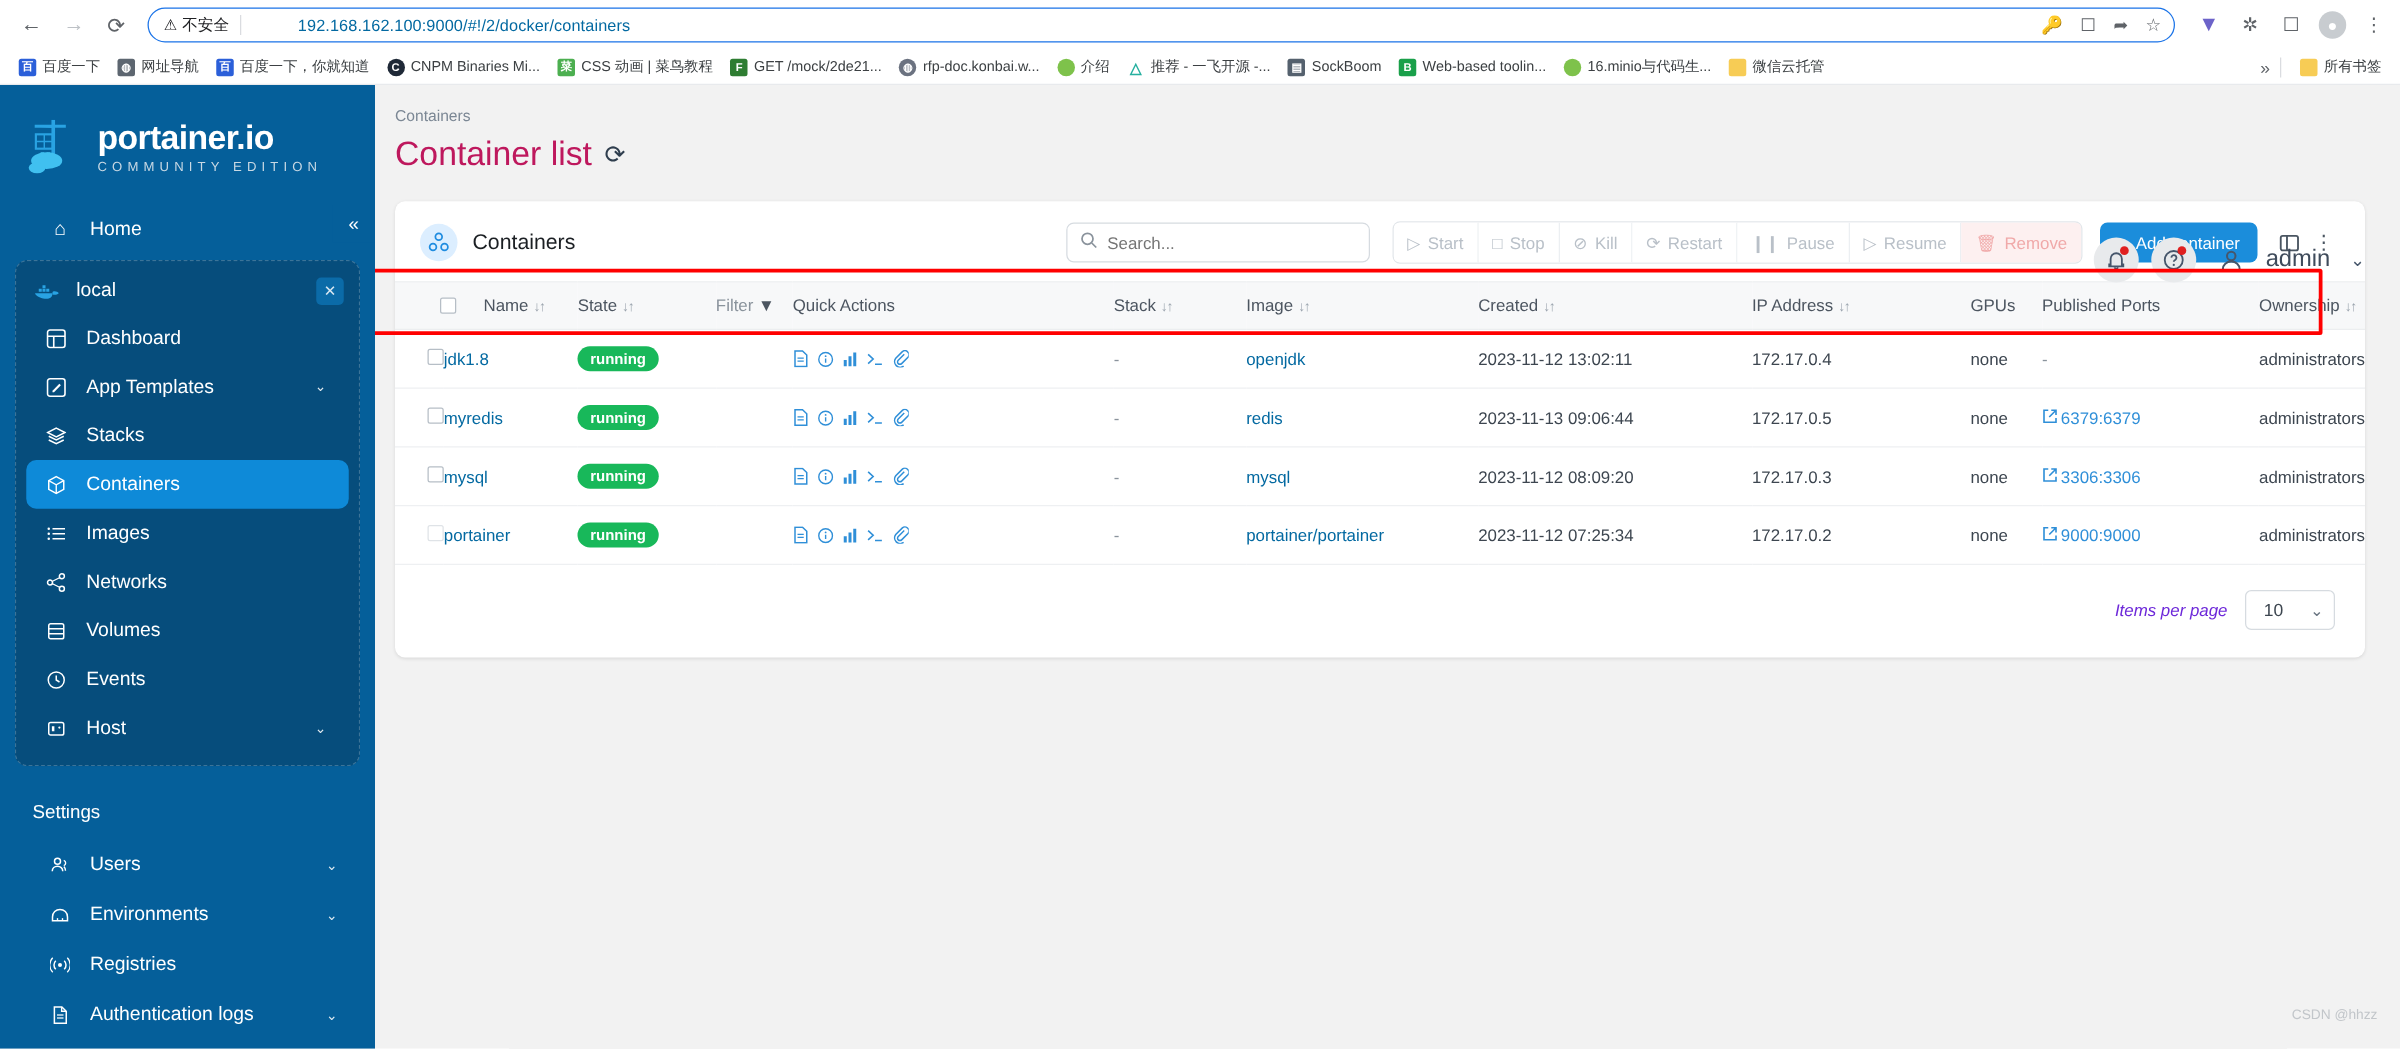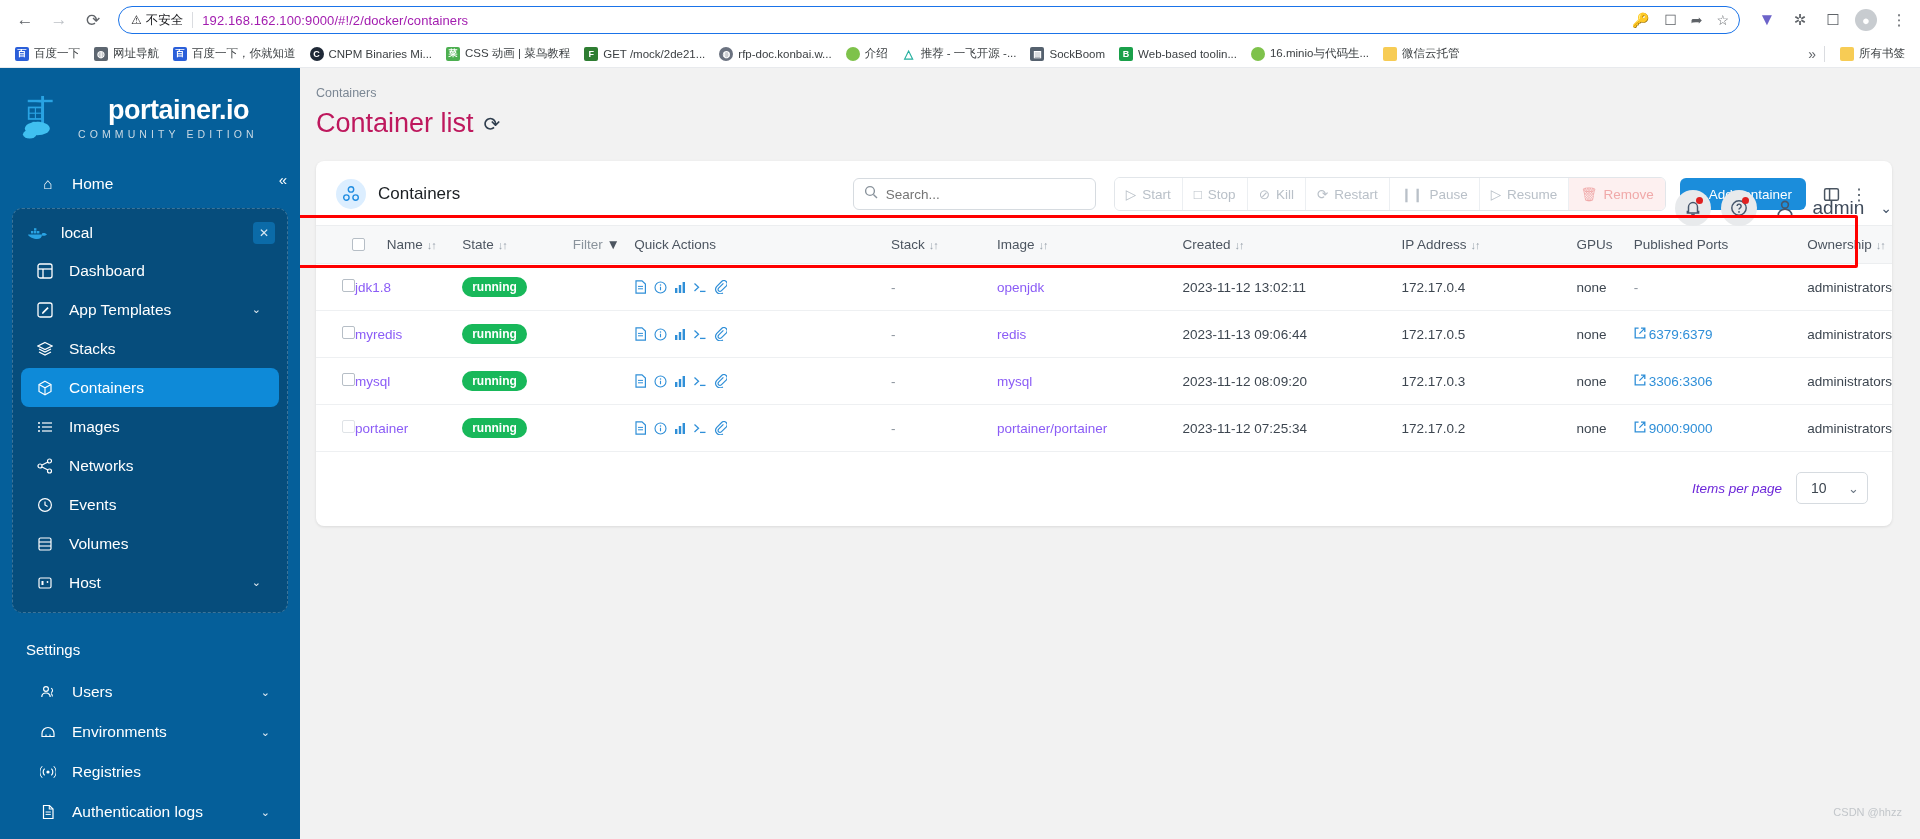--- a/index.html
+++ b/index.html
@@ -22,21 +22,21 @@
   }
   .nav-btn.disabled { color: #bdc1c6; }
   .omnibox {
     flex: 1; height: 28px; border: 1px solid #1a73e8; border-radius: 15px;
     display: flex; align-items: center; padding: 0 10px 0 12px; margin: 0 6px;
     background: #fff; position: relative;
   }
   .omni-warn { display: flex; align-items: center; gap: 4px; color: #202124; font-size: 12.5px; white-space: nowrap; }
   .omni-warn .tri { font-size: 12px; }
   .omni-sep { width: 1px; height: 16px; background: #dadce0; margin: 0 9px; }
-  .omni-url { font-size: 13px; color: #a21caf; flex: 1; letter-spacing: .1px; }
+  .omni-url { font-size: 13px; color: #0369a1; flex: 1; letter-spacing: .1px; margin-left: 36px; }
   .omni-icons { display: flex; align-items: center; gap: 14px; color: #5f6368; font-size: 14px; }
   .tb-icons { display: flex; align-items: center; gap: 11px; padding-left: 6px; color: #5f6368; }
   .tb-icons .ic { width: 22px; height: 22px; display: flex; align-items: center; justify-content: center; }
 
   .bm-bar {
     height: 28px; display: flex; align-items: center; padding: 0 8px;
     font-size: 11.5px; color: #3c4043; gap: 0px; border-bottom: 1px solid #e8eaed;
     overflow: hidden; white-space: nowrap;
   }
   .bm { display: flex; align-items: center; gap: 5px; padding: 2px 7px; border-radius: 4px; flex: none; }
@@ -49,21 +49,21 @@
   .app { display: flex; width: 1920px; height: 771px; background: #f2f2f2; }
 
   
   .sidebar {
     width: 300px; background: #055f9a; color: #fff; flex: none;
     display: flex; flex-direction: column; position: relative;
     padding-bottom: 10px;
   }
   .logo-row { display: flex; align-items: center; gap: 10px; padding: 26px 0 18px 22px; }
   .logo-mark { width: 46px; height: 48px; flex: none; }
-  .logo-text .l1 { font-size: 27px; font-weight: 600; letter-spacing: -0.5px; line-height: 1; margin-left: 30px; }
+  .logo-text .l1 { font-size: 27px; font-weight: 600; letter-spacing: -0.5px; line-height: 1; }
   .logo-text .l2 { font-size: 10.5px; letter-spacing: 4.1px; color: #c9d9e4; margin-top: 4px; }
   .collapse-btn {
     position: absolute; right: 0px; top: 96px; width: 34px; height: 30px;
     display: flex; align-items: center; justify-content: center;
     color: #fff; font-size: 15px; background: #055f9a;
   }
   .side-item {
     display: flex; align-items: center; gap: 14px; height: 40px;
     padding: 0 18px 0 26px; font-size: 15.5px; color: #fff; border-radius: 8px;
     margin: 0 12px; white-space: nowrap;
@@ -144,21 +144,21 @@
     background: #f7f8f9; font-size: 13.5px; color: #4c5560; font-weight: 400;
     text-align: left; padding: 11px 0 11px 0; border-top: 1px solid #eceef0; border-bottom: 1px solid #eceef0;
     white-space: nowrap;
   }
   th .sort { color: #9aa3ad; font-size: 11px; margin-left: 4px; letter-spacing: -1px; }
   tbody td {
     font-size: 13.5px; color: #3d4650; padding: 13px 0; border-bottom: 1px solid #eef0f2; white-space: nowrap;
   }
   .cb { width: 13px; height: 13px; border: 1px solid #b6bec6; border-radius: 2px; display: inline-block; background: #fff; }
   .cb.muted { border-color: #dfe3e7; }
-  .link { color: #8b5cf6; }
+  .link { color: #0369a1; }
   .badge-running {
     display: inline-block; background: #18b85a; color: #fff; font-size: 12px; font-weight: bold;
     padding: 3px 10px; border-radius: 10px;
   }
   .qa { display: flex; align-items: center; gap: 7px; color: #2f8fd8; }
   .qa span { display: inline-flex; align-items: center; }
   .port-link { display: inline-flex; align-items: center; gap: 3px; color: #2f8fd8; }
   .dash { color: #8a939c; }
 
   .row-highlight { position: relative; }
@@ -387,35 +387,35 @@
               <circle cx="3" cy="8" r="2" fill="none" stroke="#fff" stroke-width="1.2"></circle>
               <line x1="5" y1="7" x2="11" y2="4" stroke="#fff" stroke-width="1.1"></line>
               <line x1="5" y1="9" x2="11" y2="12" stroke="#fff" stroke-width="1.1"></line>
             </svg>
           </span>
         <span>Networks</span>
       </div>
       <div class="side-item">
         <span class="ico">
             <svg width="16" height="16" viewBox="0 0 16 16">
-              <circle cx="8" cy="8" r="6.4" fill="none" stroke="#fff" stroke-width="1.2"></circle>
-              <path d="M8 4.4V8l2.6 1.6" fill="none" stroke="#fff" stroke-width="1.2"></path>
-            </svg>
-          </span>
-        <span>Events</span>
-      </div>
-      <div class="side-item">
-        <span class="ico">
-            <svg width="16" height="16" viewBox="0 0 16 16">
               <rect x="2" y="2" width="12" height="12" rx="1.5" fill="none" stroke="#fff" stroke-width="1.2"></rect>
               <line x1="2" y1="6" x2="14" y2="6" stroke="#fff" stroke-width="1.1"></line>
               <line x1="2" y1="10" x2="14" y2="10" stroke="#fff" stroke-width="1.1"></line>
             </svg>
           </span>
         <span>Volumes</span>
+      </div>
+      <div class="side-item">
+        <span class="ico">
+            <svg width="16" height="16" viewBox="0 0 16 16">
+              <circle cx="8" cy="8" r="6.4" fill="none" stroke="#fff" stroke-width="1.2"></circle>
+              <path d="M8 4.4V8l2.6 1.6" fill="none" stroke="#fff" stroke-width="1.2"></path>
+            </svg>
+          </span>
+        <span>Events</span>
       </div>
       <div class="side-item">
         <span class="ico">
             <svg width="16" height="16" viewBox="0 0 16 16">
               <rect x="2" y="3" width="12" height="10" rx="1.5" fill="none" stroke="#fff" stroke-width="1.2"></rect>
               <rect x="4.5" y="6" width="2" height="4" fill="#fff"></rect>
               <circle cx="10.5" cy="7" r=".9" fill="#fff"></circle>
             </svg>
           </span>
         <span>Host</span>

